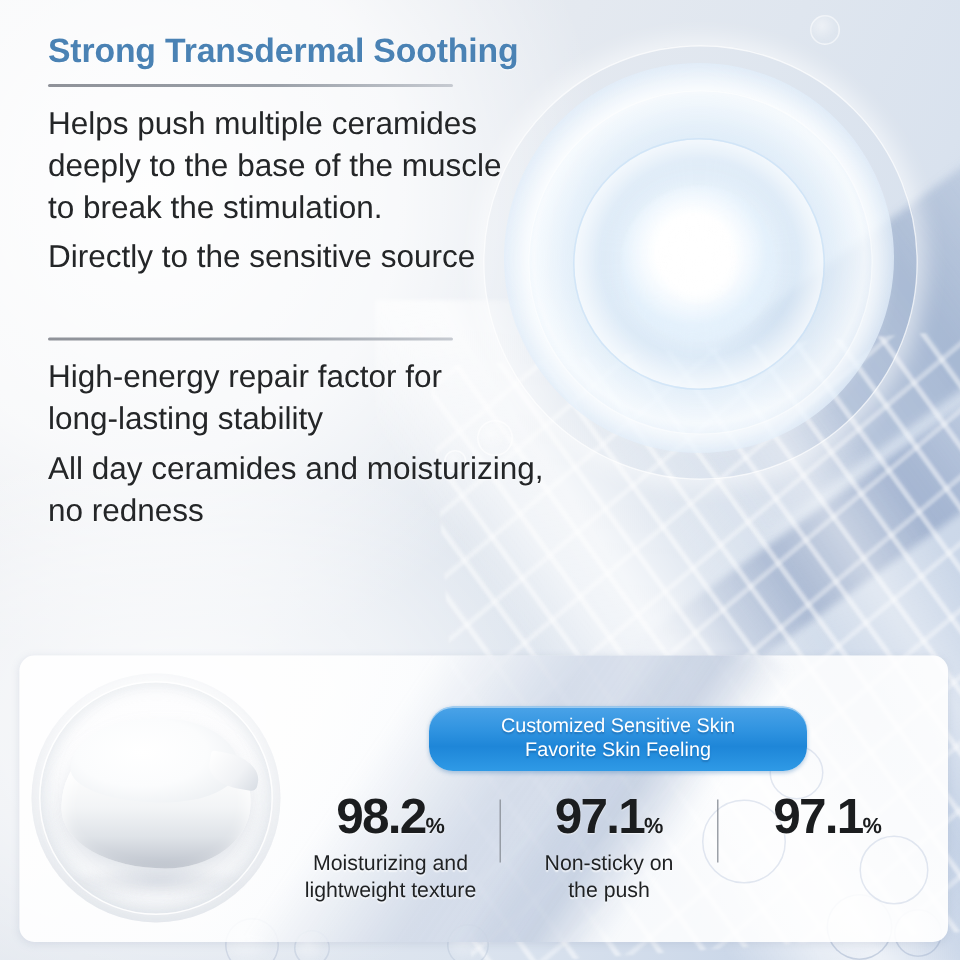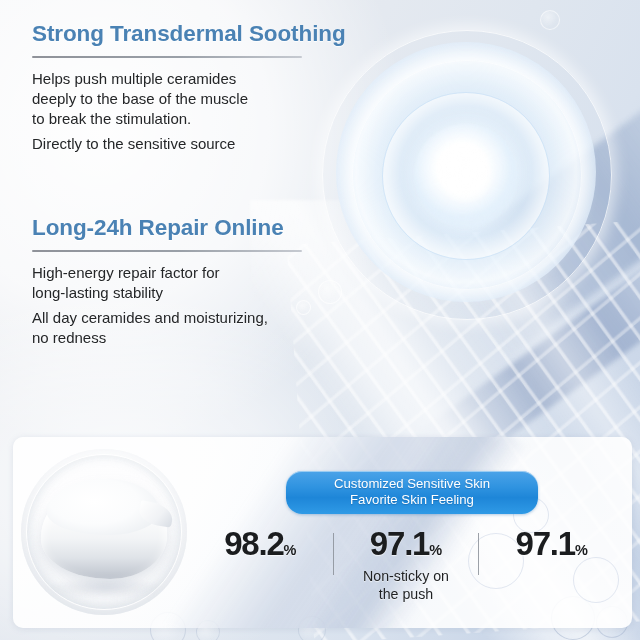--- a/index.html
+++ b/index.html
@@ -184,21 +184,21 @@
   .rule {
     width: 270px;
     height: 2px;
     margin-top: 9px;
     background: linear-gradient(90deg, #8f9299 0%, #9aa0a8 55%, #c6cad1 100%);
     border-radius: 1px;
   }
   .body-text {
     margin-top: 11px;
     color: #242628;
-    font-size: 15px;
+    font-size: 21px;
     line-height: 1.33;
     white-space: pre-line;
     text-shadow: 0 1px 1px rgba(255,255,255,0.75);
   }
   .body-text + .body-text { margin-top: 5px; }
 
   #sec1 { top: 22px; }
   #sec2 { top: 216px; }
 
   
@@ -404,21 +404,20 @@
   <div class="section" id="sec1">
     <div class="section-heading">Strong Transdermal Soothing</div>
     <div class="rule"></div>
     <div class="body-text">Helps push multiple ceramides
 deeply to the base of the muscle
 to break the stimulation.</div>
     <div class="body-text">Directly to the sensitive source</div>
   </div>
 
   <div class="section" id="sec2">
-    <div class="section-heading">Long-24h Repair Online</div>
     <div class="rule"></div>
     <div class="body-text">High-energy repair factor for
 long-lasting stability</div>
     <div class="body-text">All day ceramides and moisturizing,
 no redness</div>
   </div>
 
   <div id="stats-panel">
 
     <div class="panel-streak"></div>
@@ -437,20 +436,22 @@
 
     <div id="badge">Customized Sensitive Skin
 Favorite Skin Feeling</div>
 
     <div id="stat-row">
 
       <div class="stat-col">
         <div class="stat-value">
           <span>98.2</span><span class="stat-pct">%</span>
         </div>
+        <div class="stat-label">Moisturizing and
+lightweight texture</div>
       </div>
 
       <div class="stat-sep"></div>
 
       <div class="stat-col">
         <div class="stat-value">
           <span>97.1</span><span class="stat-pct">%</span>
         </div>
         <div class="stat-label">Non-sticky on
 the push</div>

